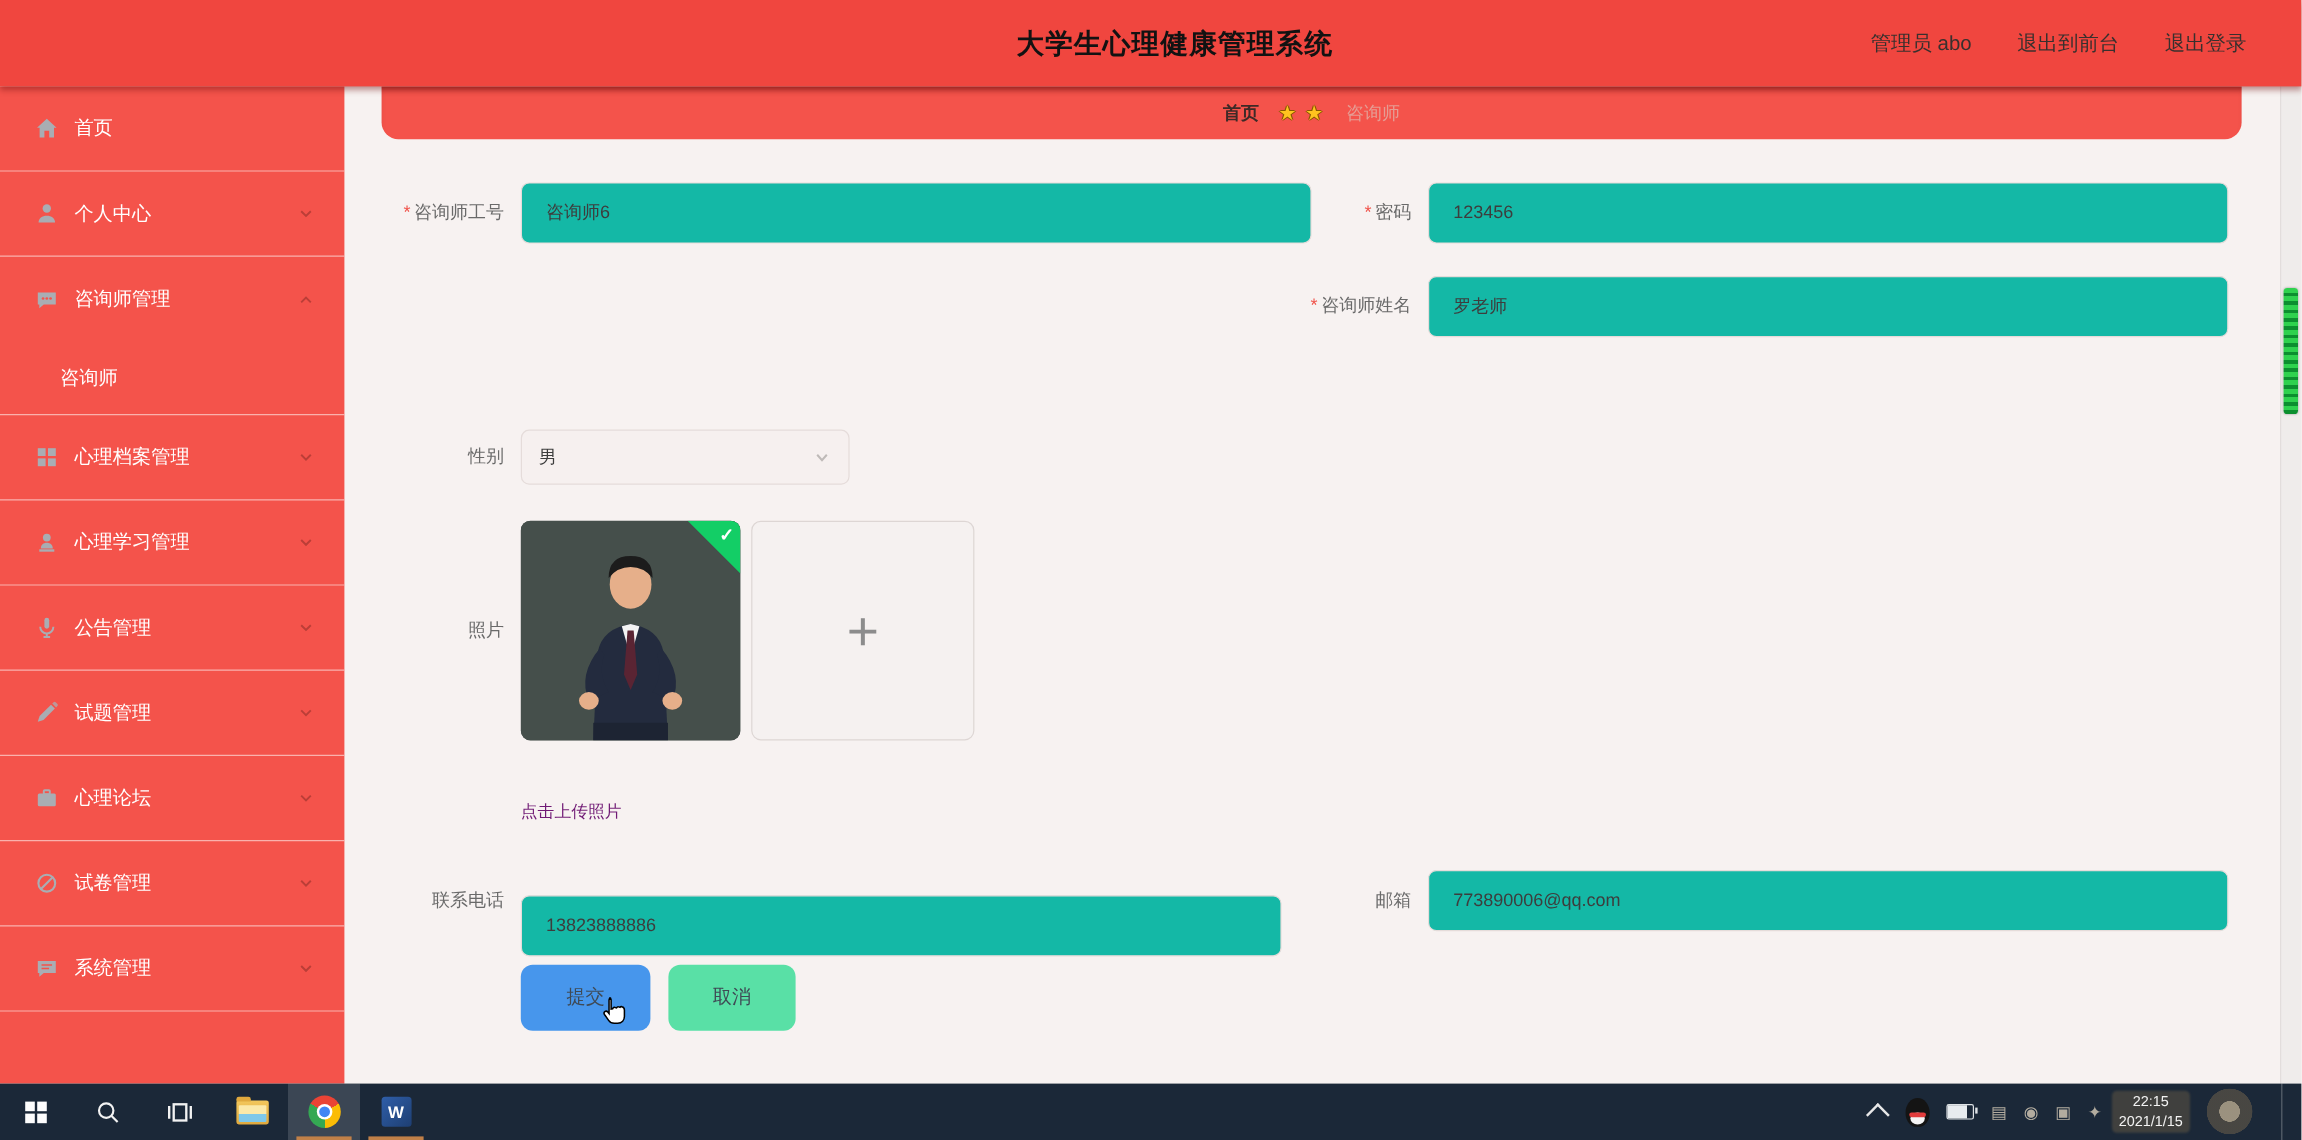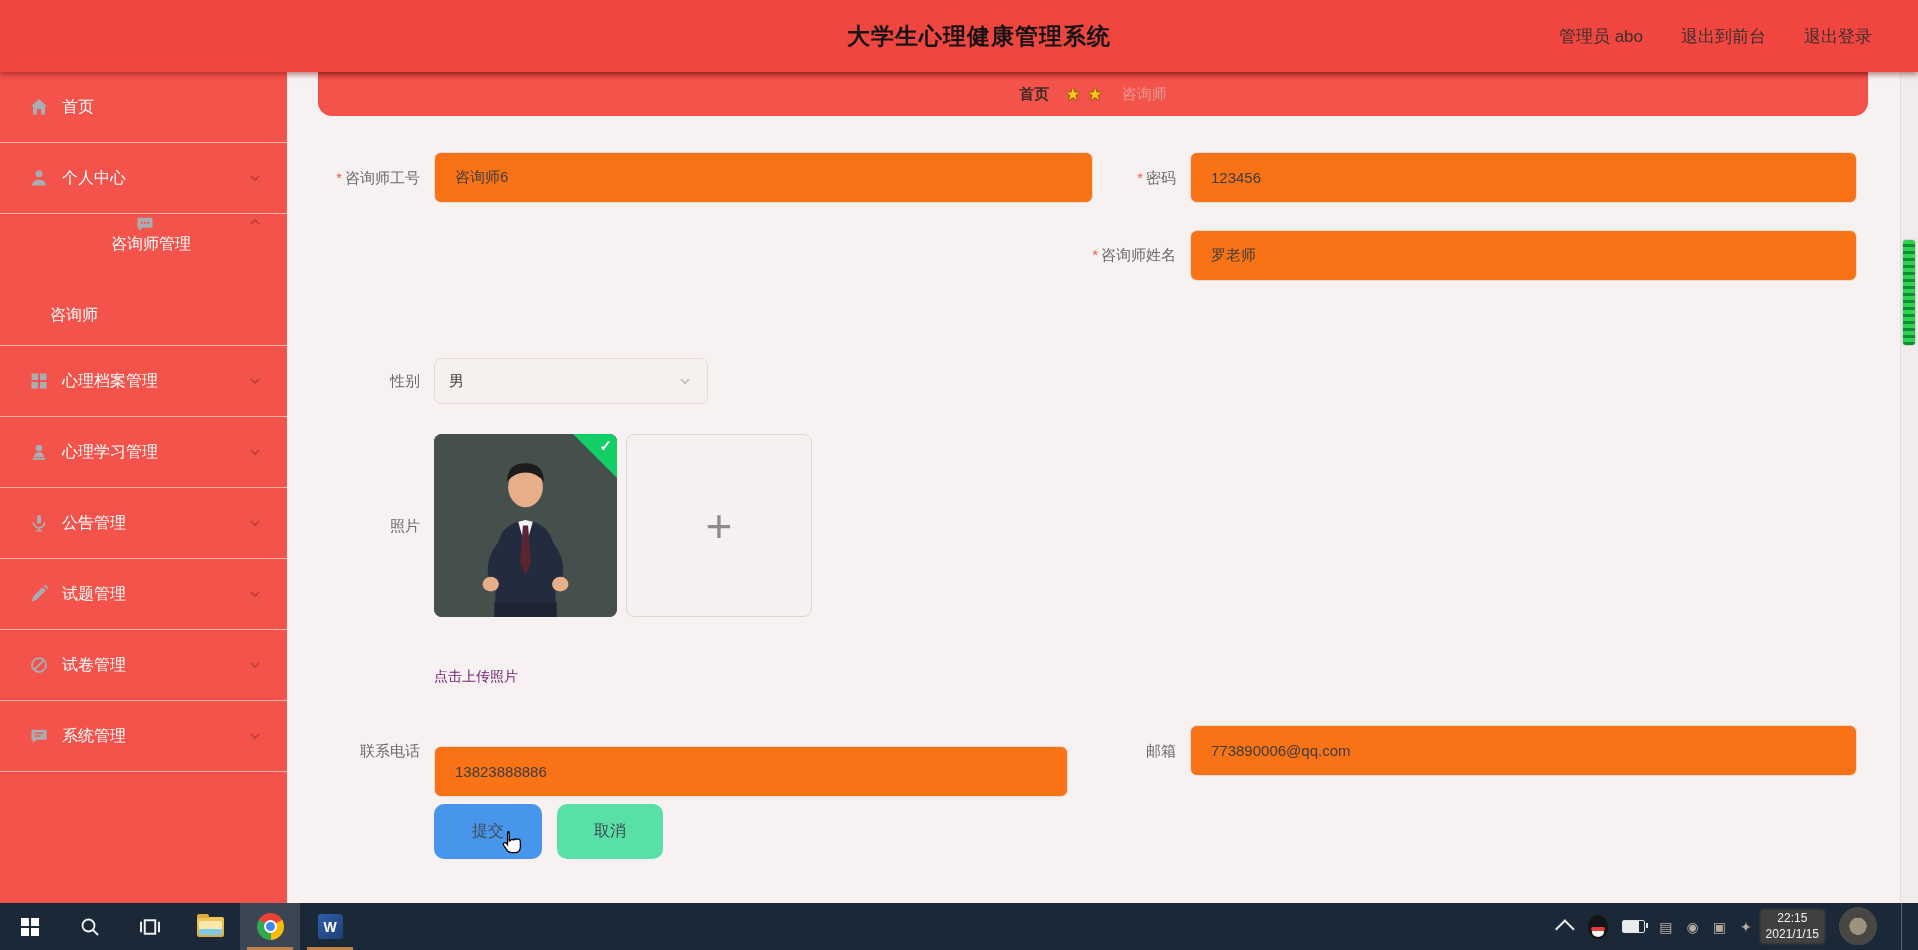--- a/index.html
+++ b/index.html
@@ -14,41 +14,41 @@
     box-shadow:0 3px 5px rgba(110,15,15,.45);z-index:30;}
   .header-title{position:absolute;left:0;right:0;top:0;height:72px;line-height:72px;
     text-align:center;font-size:23px;font-weight:bold;color:#121212;letter-spacing:1px;padding-left:40px;}
   .header-right{position:absolute;right:46px;top:0;height:72px;display:flex;align-items:center;gap:38px;
     font-size:17px;color:#38302e;z-index:2;}
 
   
   .sidebar{position:absolute;left:0;top:72px;width:287px;bottom:47px;background:#f4534b;z-index:10;overflow:hidden;}
   .sb-item{height:71px;display:flex;align-items:center;padding:0 14px 0 29px;position:relative;
     color:#fff;font-size:16px;border-bottom:1px solid rgba(255,255,255,.55);box-sizing:border-box;}
-  .sb-item.no-border{border-bottom:none;flex-direction:column;}
+  .sb-item.no-border{border-bottom:none;}
   .sb-icon{width:20px;height:20px;margin-right:13px;flex:none;display:inline-flex;}
   .svgi{width:100%;height:100%;fill:#a9adb3;}
   .sb-label{flex:1;}
   .sb-chev{position:absolute;right:24px;width:16px;height:16px;display:inline-flex;opacity:.85;}
   .sb-sub{height:61px;display:flex;align-items:center;padding-left:50px;color:#fff;font-size:16px;
     border-bottom:1px solid rgba(255,255,255,.55);box-sizing:border-box;}
 
   
   .breadcrumb{position:absolute;left:318px;top:72px;width:1550px;height:44px;background:#f4534b;
     border-radius:0 0 14px 14px;display:flex;align-items:center;justify-content:center;gap:12px;
     box-shadow:inset 0 5px 6px -4px rgba(90,0,0,.55);z-index:5;}
   .bc-home{color:#3e2a27;font-weight:bold;font-size:15px;}
   .bc-stars{color:#ffc31f;font-size:17px;letter-spacing:7px;margin-left:4px;
     text-shadow:-1px 0 0 #8a5a00,1px 0 0 #8a5a00,0 -1px 0 #8a5a00,0 1px 0 #8a5a00;}
   .bc-current{color:#e59d94;font-size:15px;}
 
   
   .lbl{position:absolute;text-align:right;color:#6a6a6a;font-size:15px;}
   .star{color:#f0544c;margin-right:3px;}
-  .inp{position:absolute;height:51px;background:#f97316;border:1px solid #e5dcda;border-radius:7px;
+  .inp{position:absolute;height:51px;background:#14b8a6;border:1px solid #e5dcda;border-radius:7px;
     padding:0 20px;font-size:15px;color:#3d3d3d;box-sizing:border-box;outline:none;
     font-family:"Liberation Sans",sans-serif;}
   .select{position:absolute;height:46px;background:#f6f0ef;border:1px solid #e5dcda;border-radius:7px;
     display:flex;align-items:center;padding:0 14px;font-size:15px;color:#3d3d3d;box-sizing:border-box;}
   .select .sel-val{flex:1;}
   .sel-chev{width:16px;height:16px;display:inline-flex;}
   .photo-thumb{position:absolute;width:183px;height:183px;border-radius:8px;overflow:hidden;background:#454f4b;}
   .photo-badge{position:absolute;top:0;right:0;width:0;height:0;
     border-top:44px solid #13ce66;border-left:44px solid transparent;}
   .badge-check{position:absolute;top:3px;right:5px;color:#fff;font-size:15px;font-weight:bold;z-index:2;}
@@ -215,20 +215,34 @@
         <span class="sb-label" data-interactable="false">试题管理</span>
         <span class="sb-chev" data-interactable="false">
           <svg viewBox="0 0 16 16">
             <polyline points="4,6 8,10 12,6" style="fill:none;stroke:rgba(170,55,50,.9);stroke-width:1.6"></polyline>
           </svg>
         </span>
       </div>
       <div class="sb-item" data-interactable="true">
         <span class="sb-icon" data-interactable="false">
           <svg viewBox="0 0 16 16" class="svgi">
+            <rect x="2" y="5" width="12" height="8.5" rx="1"></rect>
+            <rect x="6" y="2.8" width="4" height="2.6" rx="0.6" fill="none" stroke="#a9adb3" stroke-width="1.3"></rect>
+          </svg>
+        </span>
+        <span class="sb-label" data-interactable="false">心理论坛</span>
+        <span class="sb-chev" data-interactable="false">
+          <svg viewBox="0 0 16 16">
+            <polyline points="4,6 8,10 12,6" style="fill:none;stroke:rgba(170,55,50,.9);stroke-width:1.6"></polyline>
+          </svg>
+        </span>
+      </div>
+      <div class="sb-item" data-interactable="true">
+        <span class="sb-icon" data-interactable="false">
+          <svg viewBox="0 0 16 16" class="svgi">
             <circle cx="8" cy="8" r="5.6" fill="none" stroke="#a9adb3" stroke-width="1.4"></circle>
             <line x1="4.1" y1="11.9" x2="11.9" y2="4.1" stroke="#a9adb3" stroke-width="1.4"></line>
           </svg>
         </span>
         <span class="sb-label" data-interactable="false">试卷管理</span>
         <span class="sb-chev" data-interactable="false">
           <svg viewBox="0 0 16 16">
             <polyline points="4,6 8,10 12,6" style="fill:none;stroke:rgba(170,55,50,.9);stroke-width:1.6"></polyline>
           </svg>
         </span>

